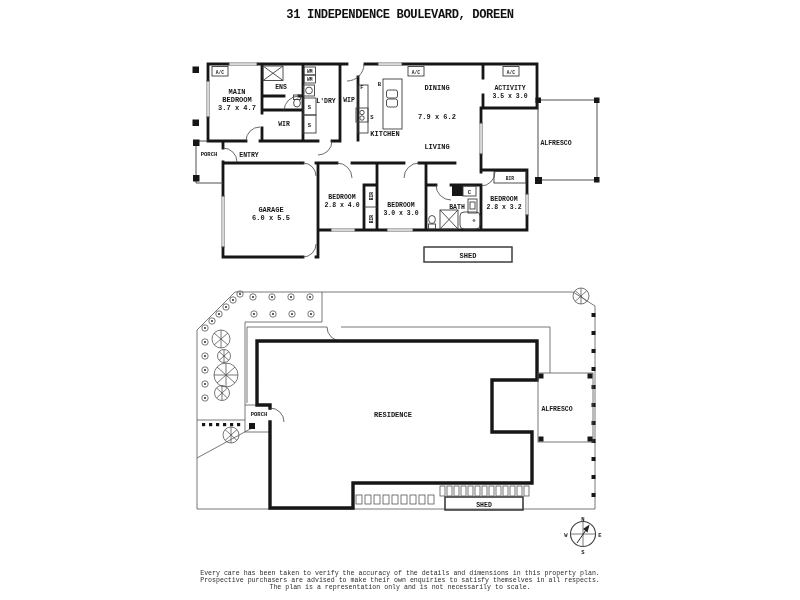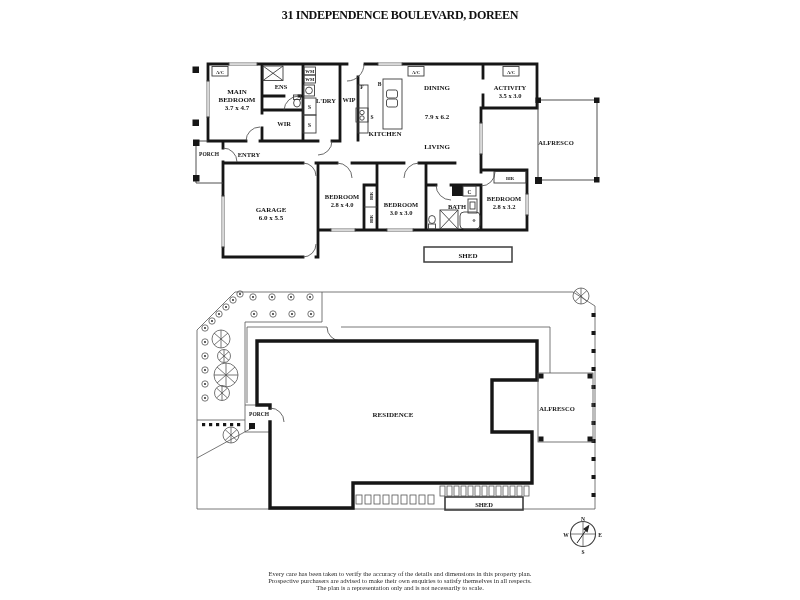--- a/index.html
+++ b/index.html
@@ -1,17 +1,17 @@
 <!DOCTYPE html>
 <html><head>
 <meta charset="utf-8">
 <style>
   html,body{margin:0;padding:0;background:#fff;}
   #page{position:relative;width:800px;height:600px;background:#ffffff;overflow:hidden;
-        font-family:Liberation Serif, serif;}
+        font-family:Liberation Mono, monospace;}
   #title{position:absolute;top:8px;left:0;width:800px;text-align:center;
          font-size:12.5px;font-weight:bold;letter-spacing:-0.4px;color:#111;
          transform:scaleX(0.97);}
   #plan-svg{position:absolute;top:0;left:0;}
   #disclaimer{position:absolute;top:570px;left:0;width:800px;text-align:center;
               font-size:6.6px;line-height:7px;color:#2b2b2b;}
   text{fill:#161616;font-weight:bold;}
   .rm{font-size:7px;}
   .rm2{font-size:6.5px;}
   .sm{font-size:5.5px;}

